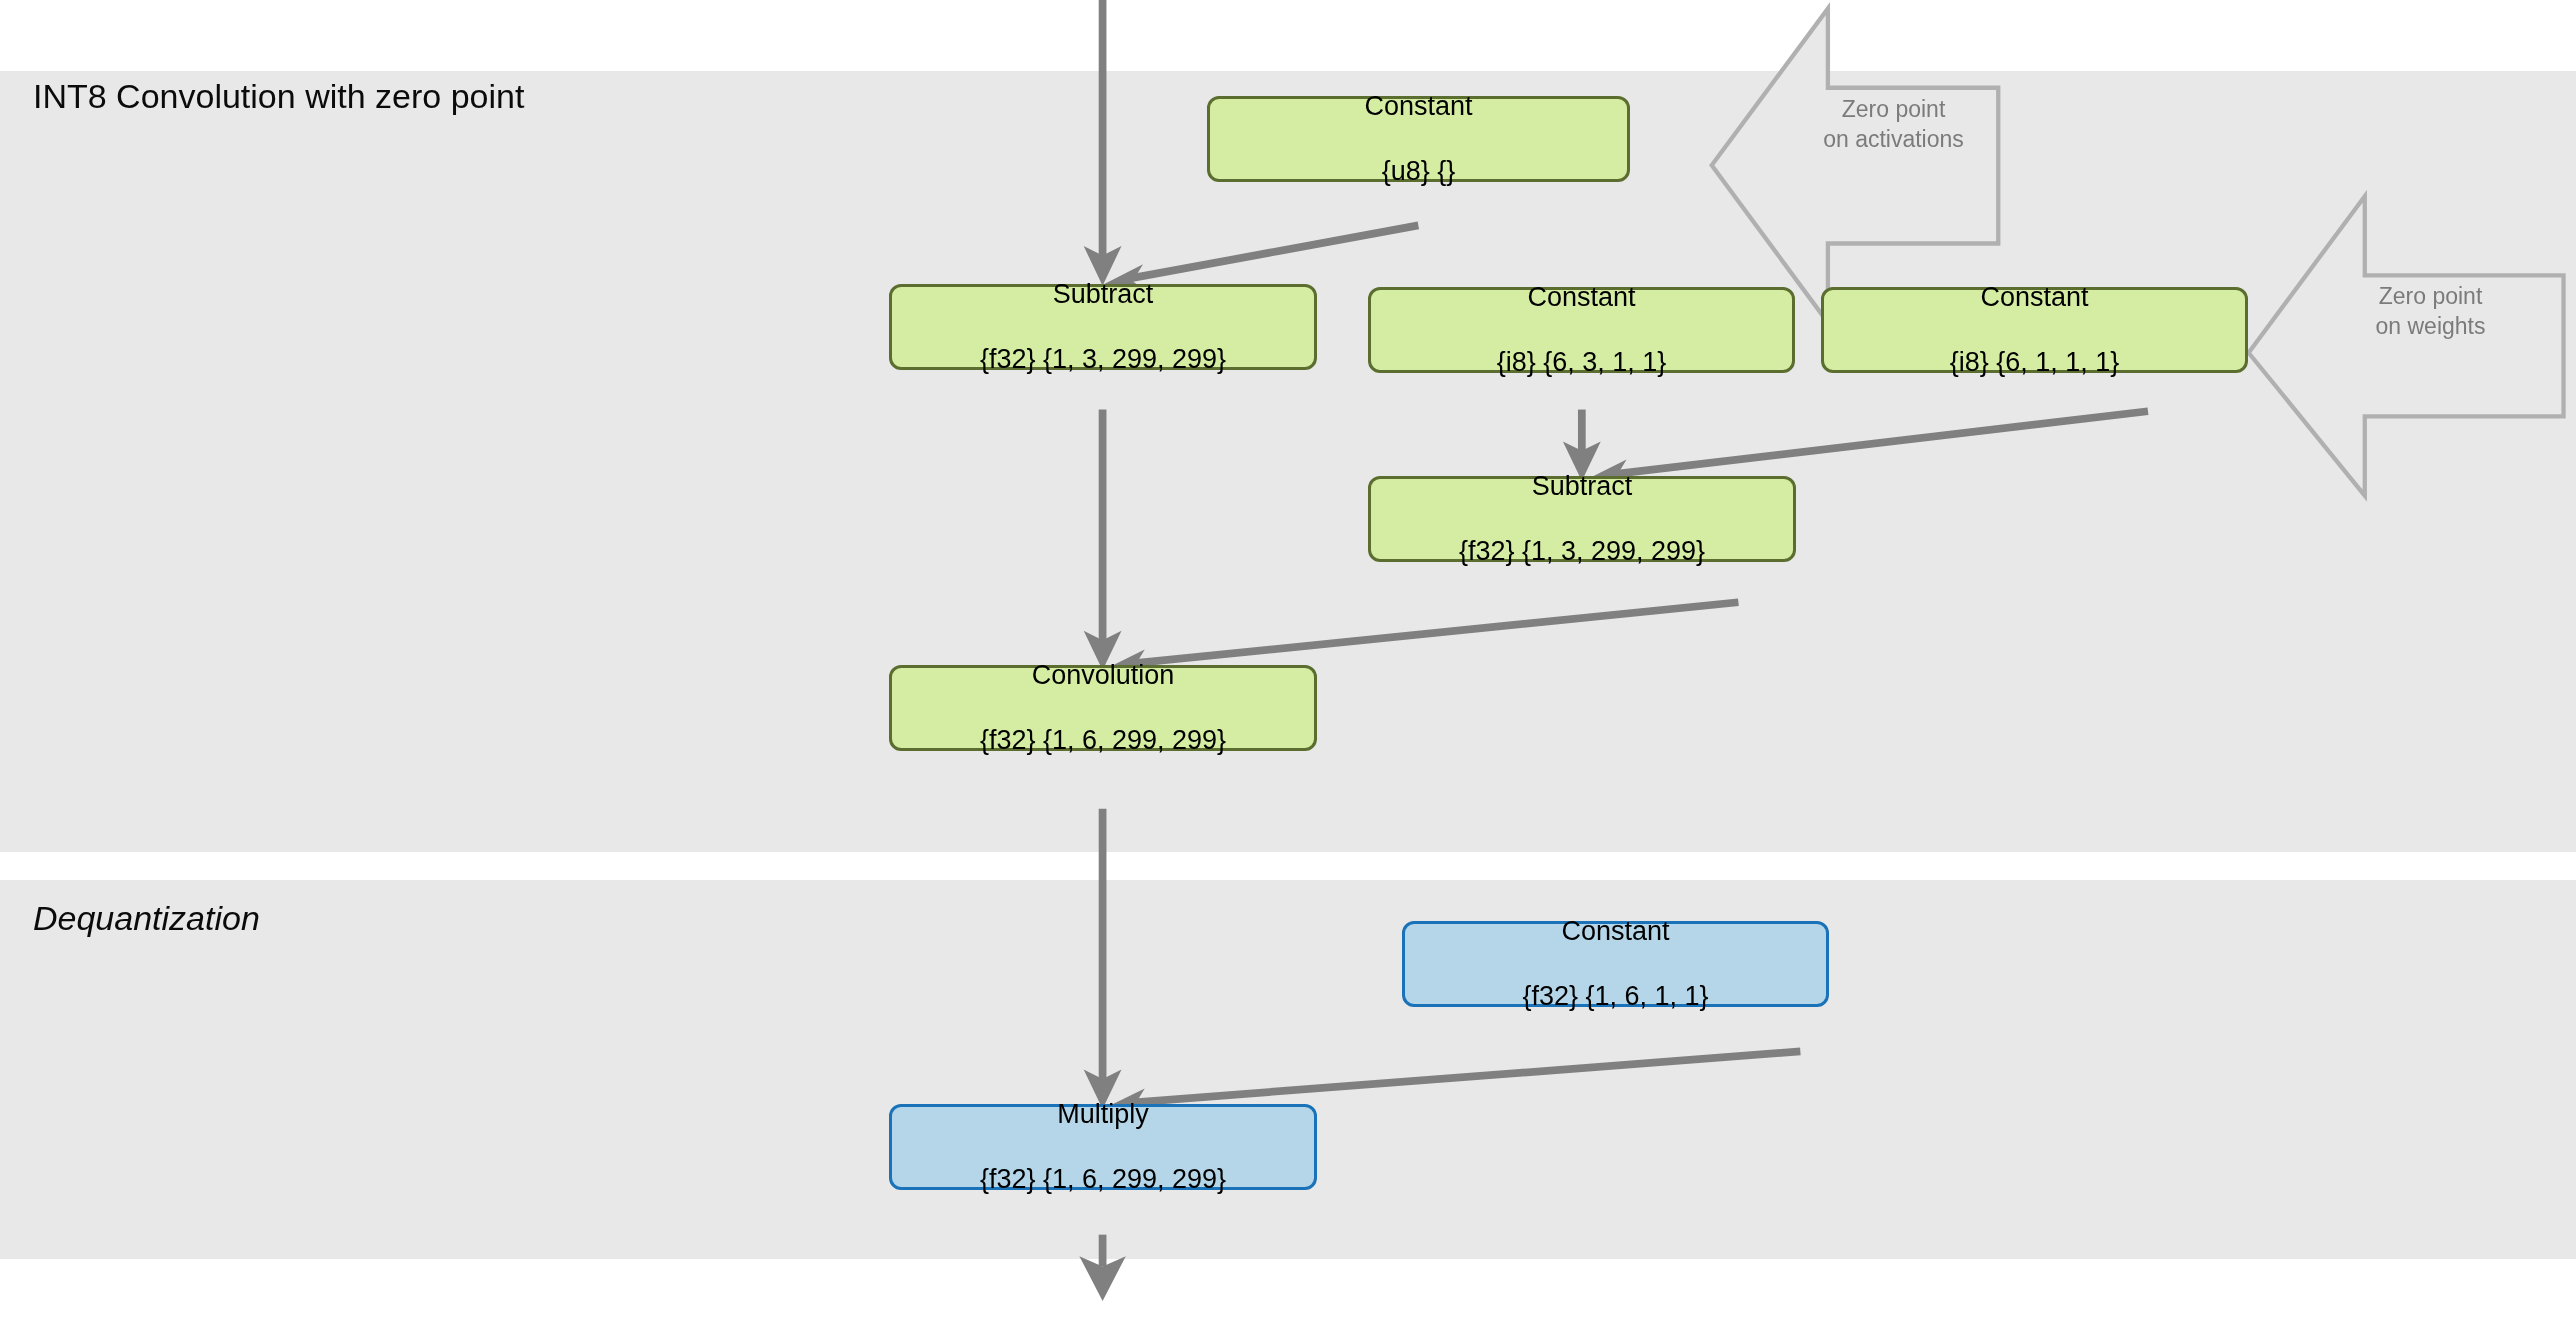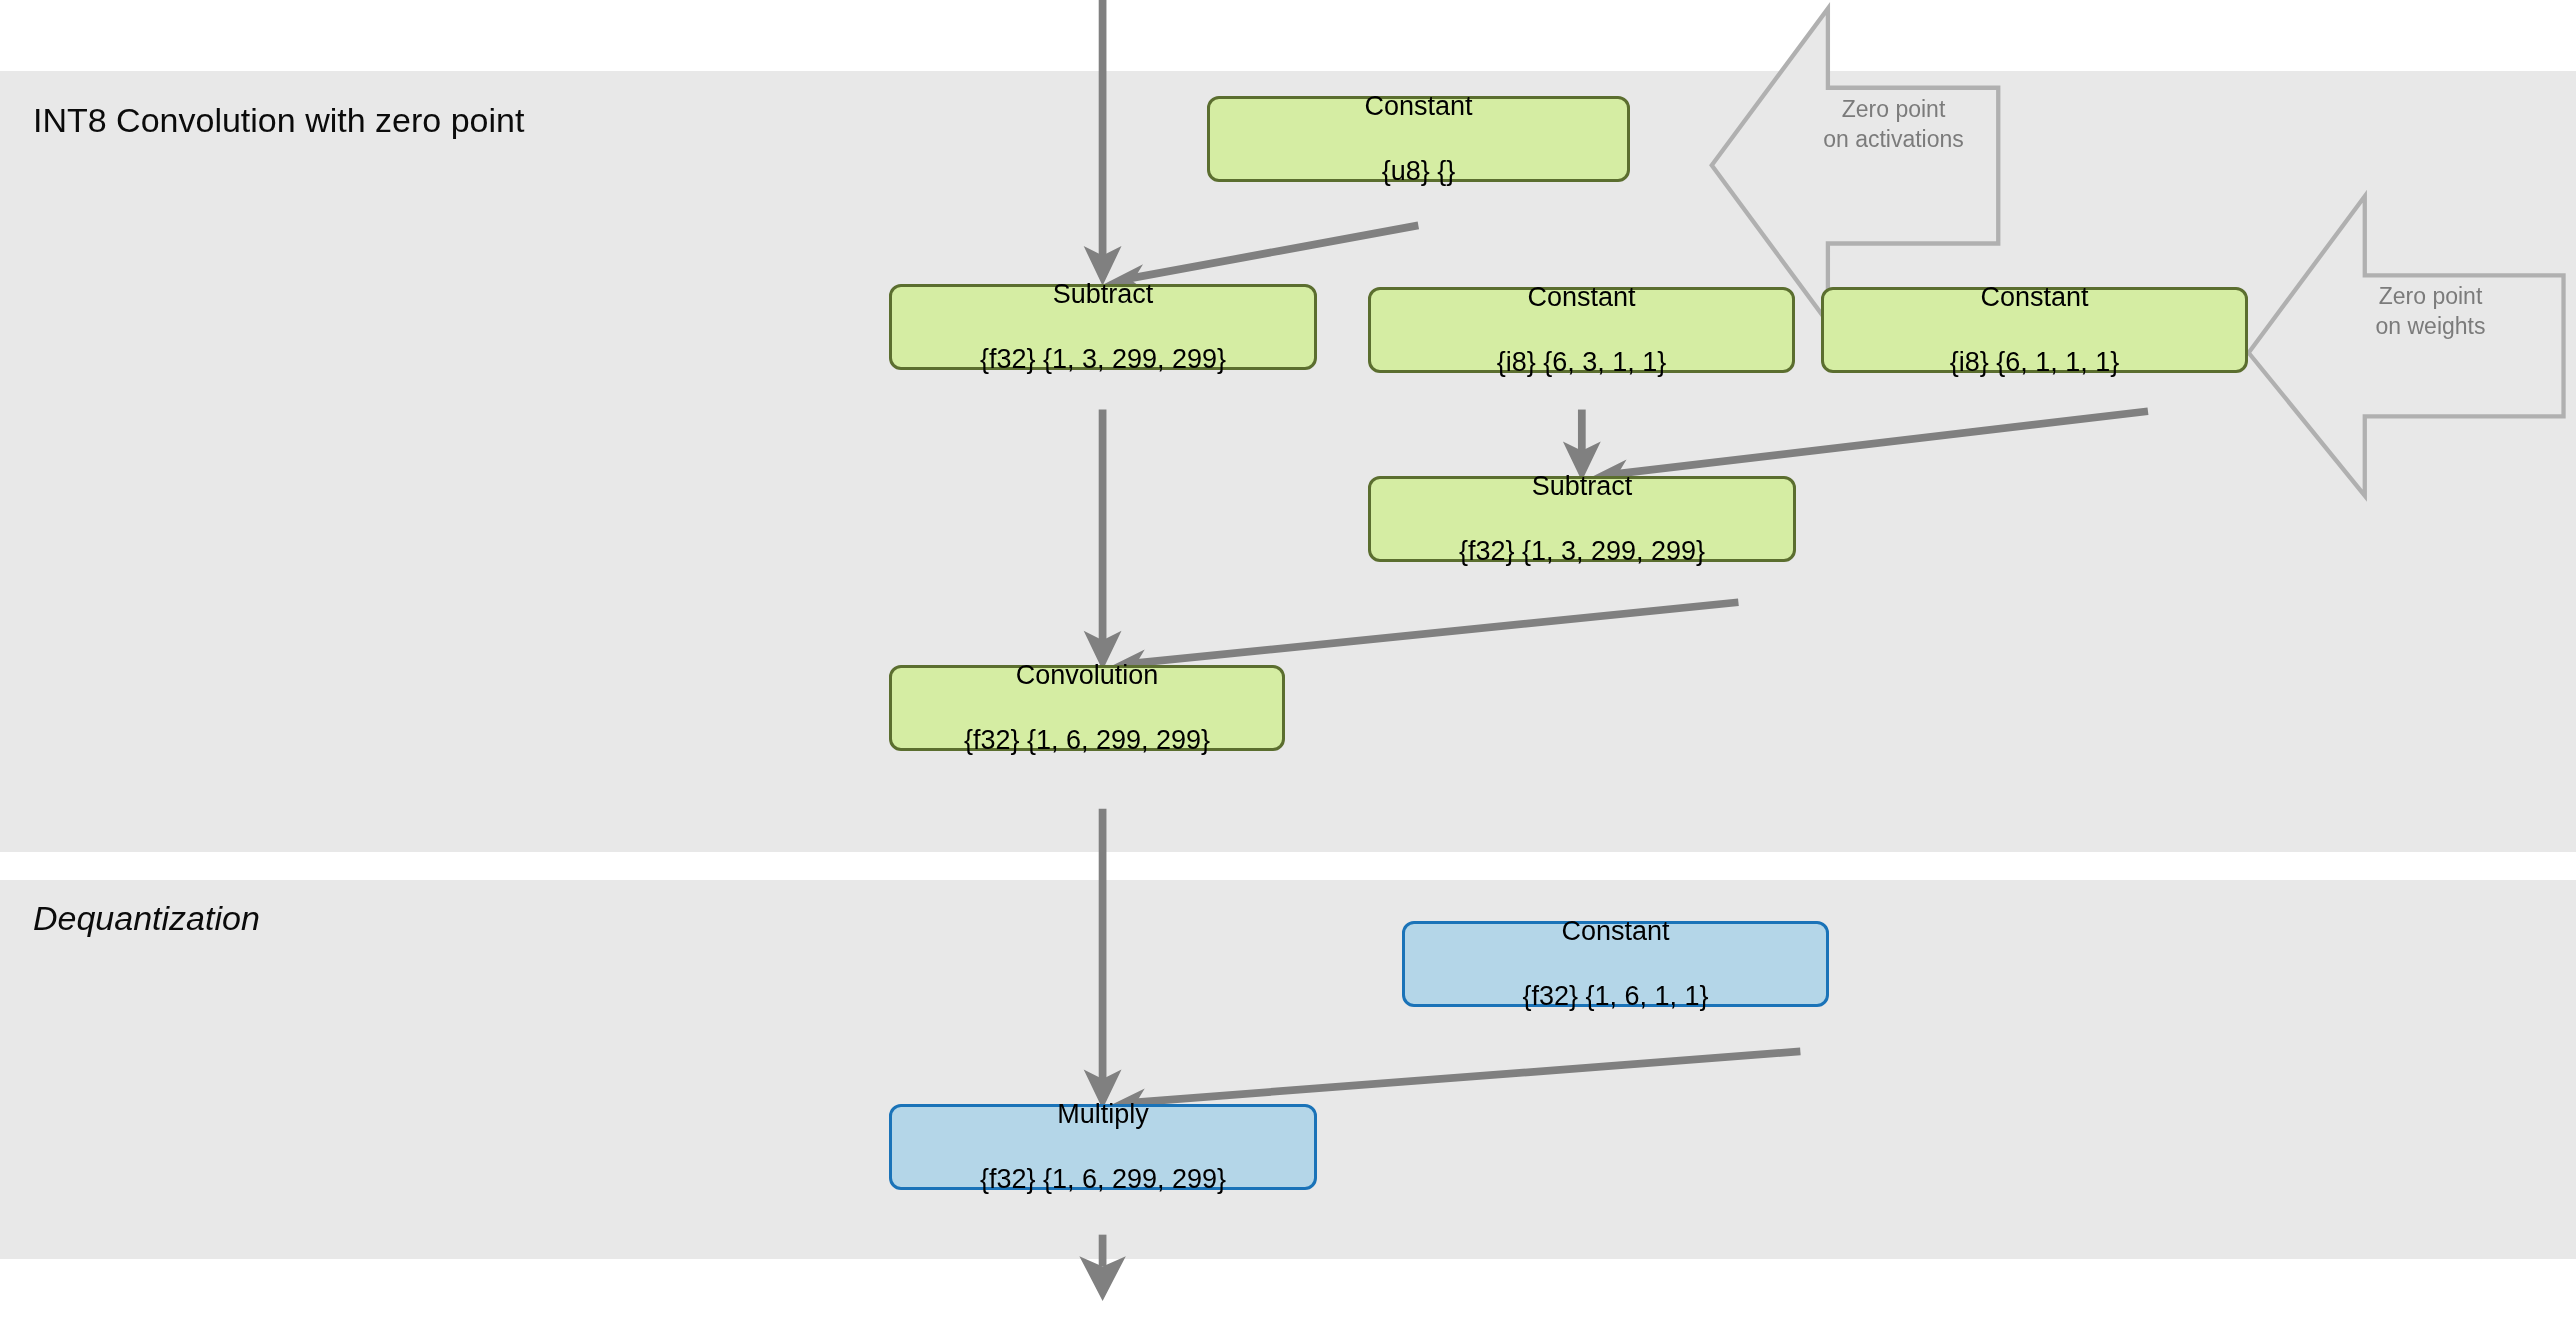--- a/index.html
+++ b/index.html
@@ -29,21 +29,21 @@
   #band-deq   { top: 880px; height: 379px; }
 
   .band-title {
     position: absolute;
     left: 33px;
     font-size: 34px;
     color: #0b0b0b;
     font-family: "Liberation Sans", sans-serif;
     white-space: nowrap;
   }
-  #title-conv { top: 101px; }
+  #title-conv { top: 77px; }
   #title-deq  { top: 899px; font-style: italic; }
 
   
   #edges {
     position: absolute;
     left: 0; top: 0;
     width: 2576px;
     height: 1325px;
     pointer-events: none;
   }
@@ -175,21 +175,21 @@
   <div class="node green" id="node-const-i8-zp" style="left:1821px; top:287px; width:427px; height:86px;">
     <span class="l1">Constant</span>
     <span class="l2">{i8} {6, 1, 1, 1}</span>
   </div>
 
   <div class="node green" id="node-subtract-weights" style="left:1368px; top:476px; width:428px; height:86px;">
     <span class="l1">Subtract</span>
     <span class="l2">{f32} {1, 3, 299, 299}</span>
   </div>
 
-  <div class="node green" id="node-convolution" style="left:889px; top:665px; width:396px; height:86px;">
+  <div class="node green" id="node-convolution" style="left:889px; top:665px; width:428px; height:86px;">
     <span class="l1">Convolution</span>
     <span class="l2">{f32} {1, 6, 299, 299}</span>
   </div>
 
   <div class="node blue" id="node-const-f32-scale" style="left:1402px; top:921px; width:427px; height:86px;">
     <span class="l1">Constant</span>
     <span class="l2">{f32} {1, 6, 1, 1}</span>
   </div>
 
   <div class="node blue" id="node-multiply" style="left:889px; top:1104px; width:428px; height:86px;">

